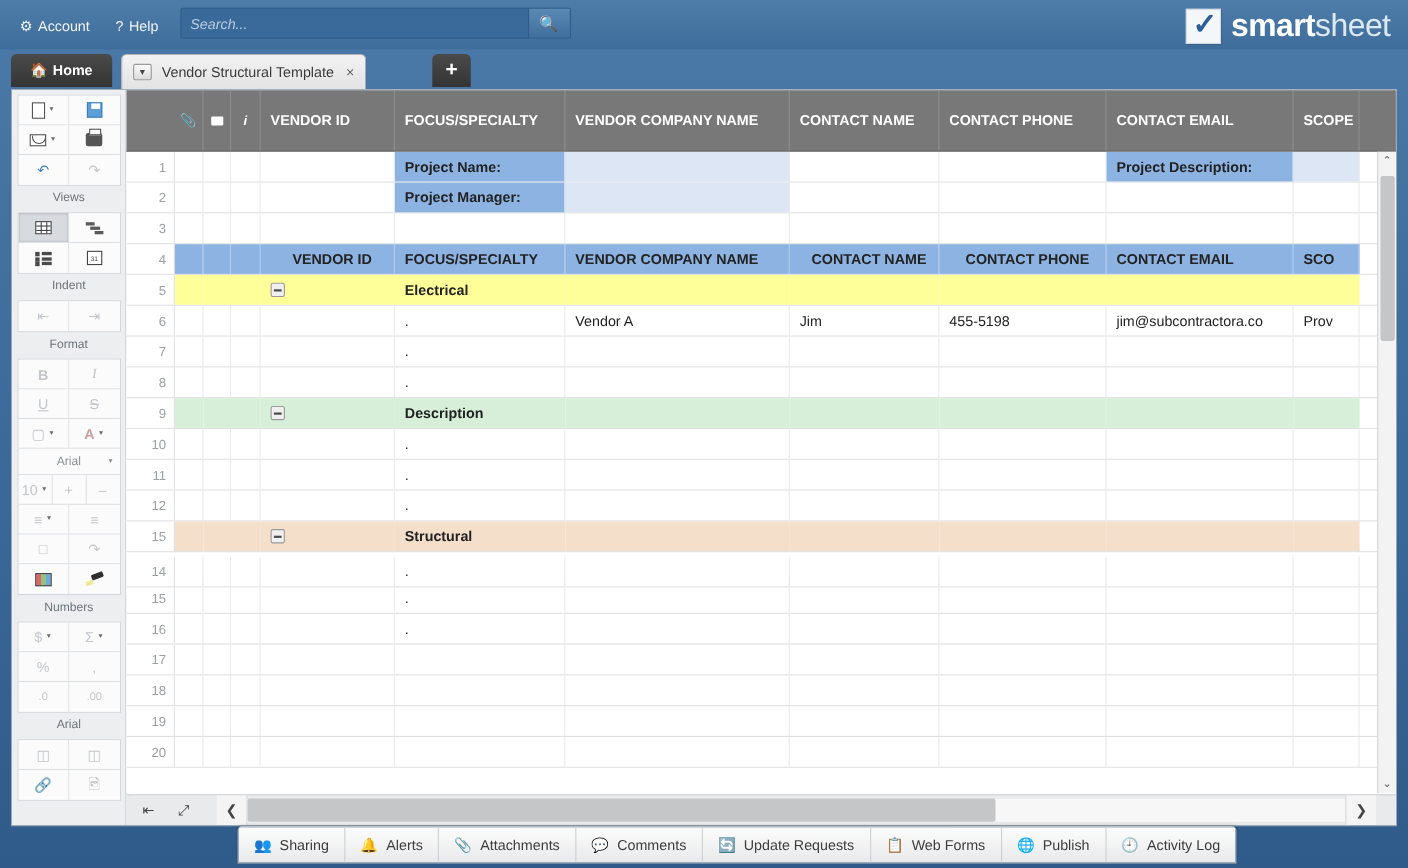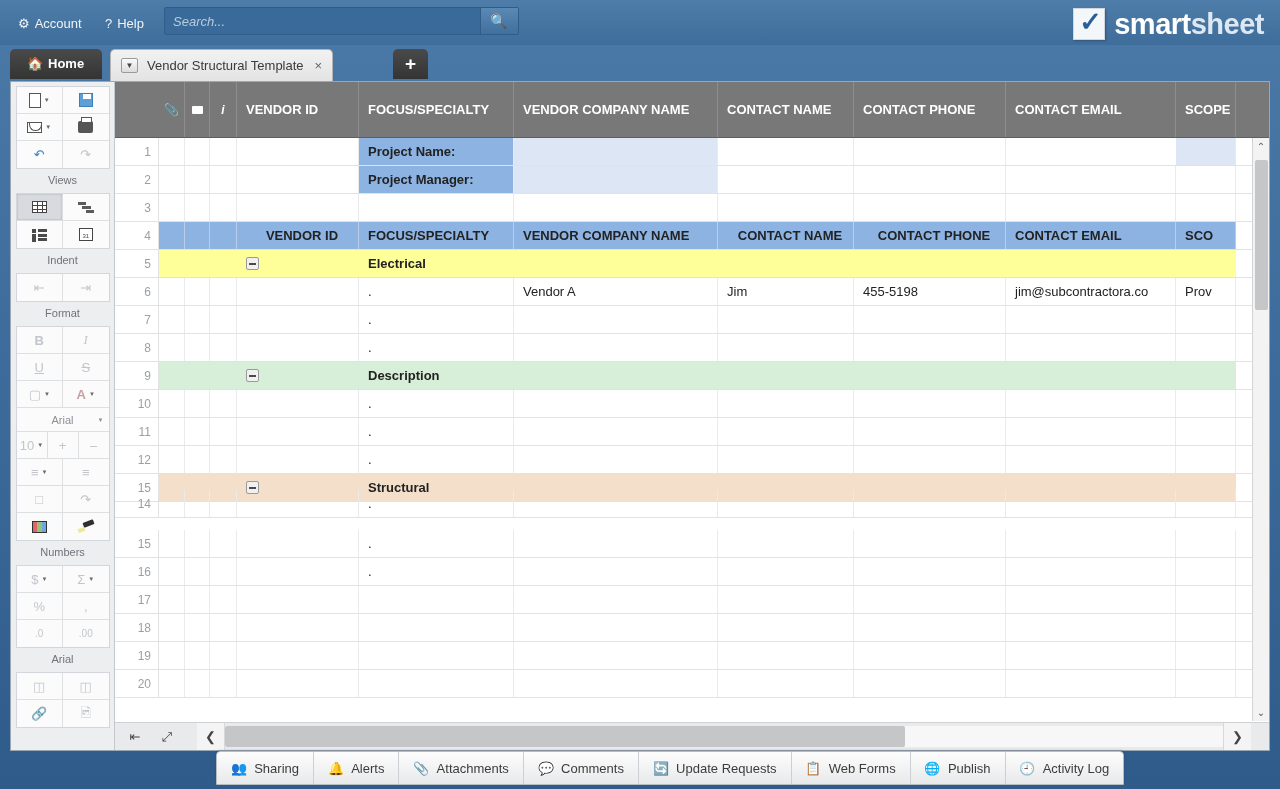--- a/index.html
+++ b/index.html
@@ -29,21 +29,21 @@
   .searchwrap input::placeholder { color:#b8ccdf; font-style:italic; }
   .searchbtn { position:absolute; right:0; top:0; width:38px; height:26px;
       background:linear-gradient(180deg,#5a89b4,#416f9e); border-left:1px solid #2f5c88;
       color:#fff; font-size:14px; text-align:center; line-height:26px; cursor:pointer; }
   .logo { position:absolute; right:16px; top:7px; height:34px; display:flex; align-items:center; }
   .logo-box { width:32px; height:32px; background:#f4f7fa; border:1px solid #cfd8e0;
       position:relative; margin-right:9px; box-shadow:1px 1px 2px rgba(0,0,0,.25); }
   .logo-box:after { content:"✓"; position:absolute; left:5px; top:-3px; font-size:27px;
       color:#2a5f97; font-weight:bold; }
   .logo-smart { color:#ffffff; font-size:29px; font-weight:bold; letter-spacing:-0.5px; }
-  .logo-sheet { color:#dde8f2; font-size:29px; font-weight:bold; letter-spacing:-0.5px; }
+  .logo-sheet { color:#dde8f2; font-size:29px; font-weight:normal; letter-spacing:-0.5px; }
 
   
   .tabstrip { position:absolute; left:0; top:45px; width:1280px; height:36px; }
   .tab-home { position:absolute; left:10px; top:4px; width:92px; height:30px;
       background:linear-gradient(180deg,#4a4a4a,#343434); border-radius:5px 5px 0 0;
       color:#fff; font-size:13px; font-weight:bold; text-align:center; line-height:30px; cursor:pointer; }
   .tab-home .hi { margin-right:4px; }
   .tab-doc { position:absolute; left:110px; top:4px; height:32px;
       background:linear-gradient(180deg,#f2f2f2,#e3e3e3); border:1px solid #b4b4b4;
       border-bottom:none; border-radius:5px 5px 0 0; padding:0 10px;
@@ -409,20 +409,21 @@
           <div class="grow" style="top: 0px;">
             <div class="rn">1</div>
             <div class="cell" style="left: 44px; width: 26px;"></div>
             <div class="cell" style="left: 70px; width: 25px;"></div>
             <div class="cell" style="left: 95px; width: 27px;"></div>
             <div class="cell" style="left: 122px; width: 122px;"></div>
             <div class="cell" style="left: 244px; width: 155px; background: rgb(141, 179, 226); font-weight: bold;">Project Name:</div>
             <div class="cell" style="left: 399px; width: 204px; background: rgb(220, 230, 244);"></div>
             <div class="cell" style="left: 603px; width: 136px;"></div>
             <div class="cell" style="left: 739px; width: 152px;"></div>
+            <div class="cell" style="left: 891px; width: 170px; background: rgb(141, 179, 226); font-weight: bold;">Project Description:</div>
             <div class="cell" style="left: 1061px; width: 60px; background: rgb(220, 230, 244);"></div>
           </div>
           <div class="grow" style="top: 28px;">
             <div class="rn">2</div>
             <div class="cell" style="left: 44px; width: 26px;"></div>
             <div class="cell" style="left: 70px; width: 25px;"></div>
             <div class="cell" style="left: 95px; width: 27px;"></div>
             <div class="cell" style="left: 122px; width: 122px;"></div>
             <div class="cell" style="left: 244px; width: 155px; background: rgb(141, 179, 226); font-weight: bold;">Project Manager:</div>
             <div class="cell" style="left: 399px; width: 204px; background: rgb(220, 230, 244);"></div>
@@ -573,21 +574,21 @@
             <div class="cell" style="left: 122px; width: 122px; background: rgb(244, 223, 203); font-weight: bold; border-right: none;">
               <span class="toggle"></span>
             </div>
             <div class="cell" style="left: 244px; width: 155px; background: rgb(244, 223, 203); font-weight: bold; border-right: none;">Structural</div>
             <div class="cell" style="left: 399px; width: 204px; background: rgb(244, 223, 203); font-weight: bold; border-right: none;"></div>
             <div class="cell" style="left: 603px; width: 136px; background: rgb(244, 223, 203); font-weight: bold; border-right: none;"></div>
             <div class="cell" style="left: 739px; width: 152px; background: rgb(244, 223, 203); font-weight: bold; border-right: none;"></div>
             <div class="cell" style="left: 891px; width: 170px; background: rgb(244, 223, 203); font-weight: bold; border-right: none;"></div>
             <div class="cell" style="left: 1061px; width: 60px; background: rgb(244, 223, 203); font-weight: bold; border-right: none;"></div>
           </div>
-          <div class="grow" style="top: 352px; text-decoration: underline;">
+          <div class="grow" style="top: 368px; text-decoration: underline;">
             <div class="rn">14</div>
             <div class="cell" style="left: 44px; width: 26px;"></div>
             <div class="cell" style="left: 70px; width: 25px;"></div>
             <div class="cell" style="left: 95px; width: 27px;"></div>
             <div class="cell" style="left: 122px; width: 122px;"></div>
             <div class="cell" style="left: 244px; width: 155px;">.</div>
             <div class="cell" style="left: 399px; width: 204px;"></div>
             <div class="cell" style="left: 603px; width: 136px;"></div>
             <div class="cell" style="left: 739px; width: 152px;"></div>
             <div class="cell" style="left: 891px; width: 170px;"></div>

